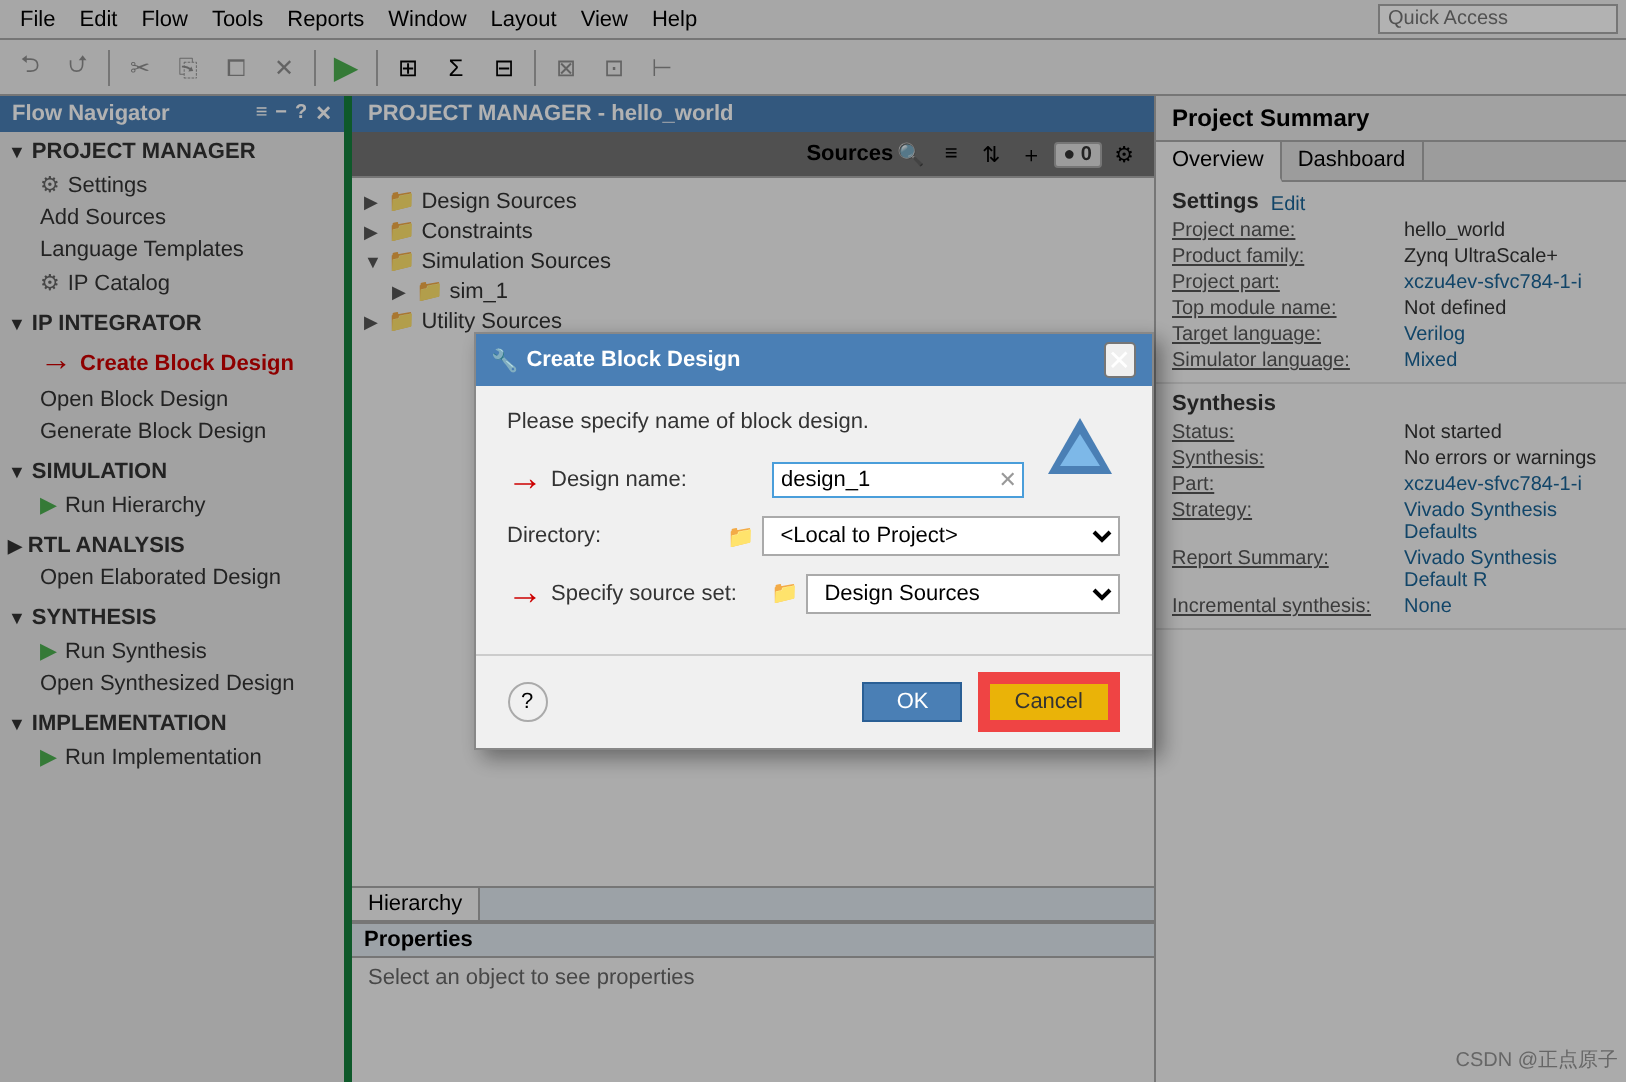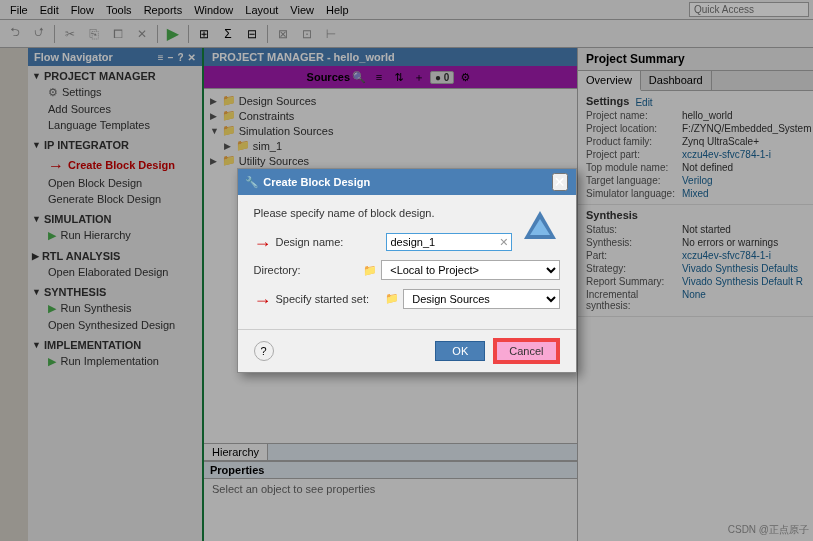--- a/index.html
+++ b/index.html
@@ -56,25 +56,24 @@
     
     .main-layout {
       display: flex;
       height: calc(541px - 48px);
     }
 
     
     .flow-nav {
       width: 176px;
       background: #e8e8e8;
-      border-right: 2px solid #15803d;
+      border-right: 4px solid #15803d;
       display: flex;
       flex-direction: column;
       overflow: hidden;
-      margin-left: 28px;
     }
     .flow-nav-header {
       background: #4a7fb5;
       color: #fff;
       padding: 3px 6px;
       font-size: 11px;
       font-weight: bold;
       display: flex;
       align-items: center;
       justify-content: space-between;
@@ -122,26 +121,26 @@
 
     
     .sources-panel {
       border-bottom: 1px solid #aaa;
       flex: 1;
       display: flex;
       flex-direction: column;
       min-height: 0;
     }
     .panel-header {
-      background: #a21caf;
+      background: #737373;
       border-bottom: 1px solid #aaa;
       padding: 2px 6px;
       display: flex;
       align-items: center;
-      justify-content: center;
+      justify-content: flex-end;
       font-size: 11px;
       font-weight: bold;
     }
     .panel-toolbar {
       display: flex; align-items: center; gap: 2px;
     }
     .panel-btn {
       width: 18px; height: 18px;
       background: none; border: none;
       cursor: pointer; font-size: 11px;
@@ -221,21 +220,21 @@
       font-size: 11px;
       font-weight: bold;
       color: #333;
       margin-bottom: 2px;
     }
     .prop-row {
       display: flex;
       font-size: 10px;
       padding: 1px 0;
     }
-    .prop-label { color: #555; width: 96px; flex-shrink: 0; }
+    .prop-label { color: #555; width: 116px; flex-shrink: 0; text-decoration: underline; }
     .prop-value { color: #333; }
     .prop-value.link { color: #1a6496; cursor: pointer; }
     .edit-link { color: #1a6496; font-size: 10px; cursor: pointer; margin-left: 6px; }
 
     
     .modal-overlay {
       position: fixed;
       top: 0; left: 0; right: 0; bottom: 0;
       background: rgba(0,0,0,0.3);
       display: flex;
@@ -348,23 +347,23 @@
     }
     .btn-ok {
       background: #4a7fb5;
       color: #fff;
       border: 1px solid #2a5f95;
       padding: 3px 16px;
       font-size: 11px;
       cursor: pointer;
     }
     .btn-cancel {
-      background: #f9a8d4;
+      background: #eab308;
       color: #333;
-      border: 4px solid #ef4444;
+      border: 6px solid #ef4444;
       padding: 3px 12px;
       font-size: 11px;
       cursor: pointer;
     }
 
     
     .red-arrow {
       color: #cc0000;
       font-size: 16px;
       margin-right: 4px;
@@ -448,20 +447,23 @@
         </div>
         <div class="nav-item">
           <span class="gear-icon">⚙</span><span>Settings</span>
         </div>
         <div class="nav-item">
           <span>Add Sources</span>
         </div>
         <div class="nav-item">
           <span>Language Templates</span>
         </div>
+        <div class="nav-item">
+          <span class="gear-icon">⚙</span><span>IP Catalog</span>
+        </div>
       </div>
 
       <div class="nav-section">
         <div class="nav-section-header">
           <span class="arrow">▼</span>
           <span>IP INTEGRATOR</span>
         </div>
         <div class="nav-item highlighted">
           <span class="red-arrow">→</span><span>Create Block Design</span>
         </div>
@@ -595,24 +597,20 @@
       <div class="right-section">
         <div style="display:flex; align-items:center;">
           <span class="right-section-title">Settings</span>
           <span class="edit-link">Edit</span>
         </div>
         <div class="prop-row">
           <span class="prop-label">Project name:</span>
           <span class="prop-value">hello_world</span>
         </div>
         <div class="prop-row">
-          <span class="prop-label">Project location:</span>
-          <span class="prop-value">F:/ZYNQ/Embedded_System</span>
-        </div>
-        <div class="prop-row">
           <span class="prop-label">Product family:</span>
           <span class="prop-value">Zynq UltraScale+</span>
         </div>
         <div class="prop-row">
           <span class="prop-label">Project part:</span>
           <span class="prop-value link">xczu4ev-sfvc784-1-i</span>
         </div>
         <div class="prop-row">
           <span class="prop-label">Top module name:</span>
           <span class="prop-value">Not defined</span>
@@ -691,21 +689,21 @@
         <div class="form-select-wrap">
           <span class="form-select-icon">📁</span>
           <select class="form-select">
             <option>&lt;Local to Project&gt;</option>
           </select>
         </div>
       </div>
 
       <div class="form-row">
         <div style="color:#cc0000;font-size:18px;margin-right:4px;">→</div>
-        <span class="form-label">Specify started set:</span>
+        <span class="form-label">Specify source set:</span>
         <div class="form-select-wrap">
           <span class="form-select-icon">📁</span>
           <select class="form-select">
             <option>Design Sources</option>
           </select>
         </div>
       </div>
     </div>
     <div class="modal-footer">
       <button class="btn-help">?</button>

